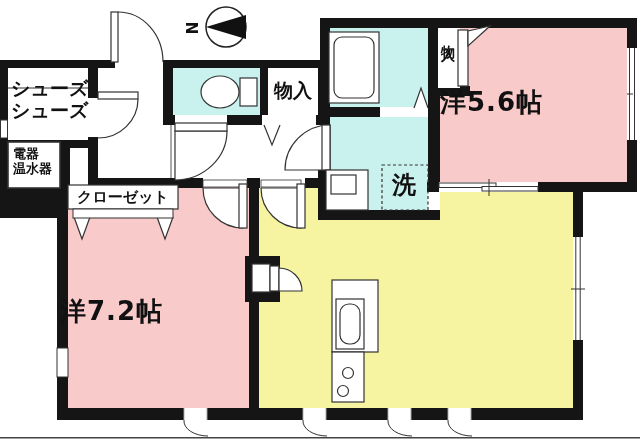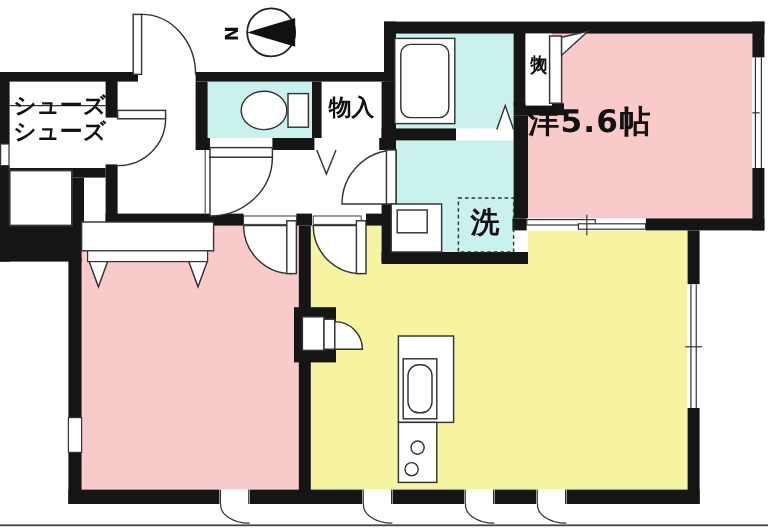--- a/index.html
+++ b/index.html
@@ -198,27 +198,33 @@
     <g>
       <circle cx="226" cy="27" r="20" fill="#fff" stroke="#222" stroke-width="1.5"></circle>
       <polygon points="206,27 246,15 246,39" fill="#111" stroke="none"></polygon>
       <text x="193" y="33" text-anchor="middle" transform="rotate(-90 193 28)" font-size="15" font-weight="bold" fill="#111" stroke="none">N</text>
     </g>
     <rect x="0" y="437" width="640" height="1.5" fill="#444" stroke="none"></rect>
   </g>
 </svg>
 
   <div class="lbl room-lbl" style="left:440px;top:87px;width:197px;">洋5.6帖</div>
+  <div class="lbl room-lbl" style="left:60px;top:296px;width:190px;">洋7.2帖</div>
 
   <div class="lbl" style="left:11px;top:77px;font-size:19px;">
     <span>シューズ</span><br>
     <span>シューズ</span>
   </div>
 
-
+  <div class="lbl" style="left:13px;top:146px;font-size:13px;">
+    <span>電器</span><br>
+    <span>温水器</span>
+  </div>
+
+  <div class="lbl" style="left:68px;top:189px;width:110px;font-size:15px;text-align:center;">クローゼット</div>
 
   <div class="lbl" style="left:268px;top:79px;width:50px;font-size:19px;text-align:center;">物入</div>
 
   <div class="lbl vtext" style="left:440px;top:34px;font-size:14px;height:54px;">物入</div>
 
   <div class="lbl" style="left:392px;top:171px;font-size:24px;">洗</div>
 
 </div>
 
 </body></html>

